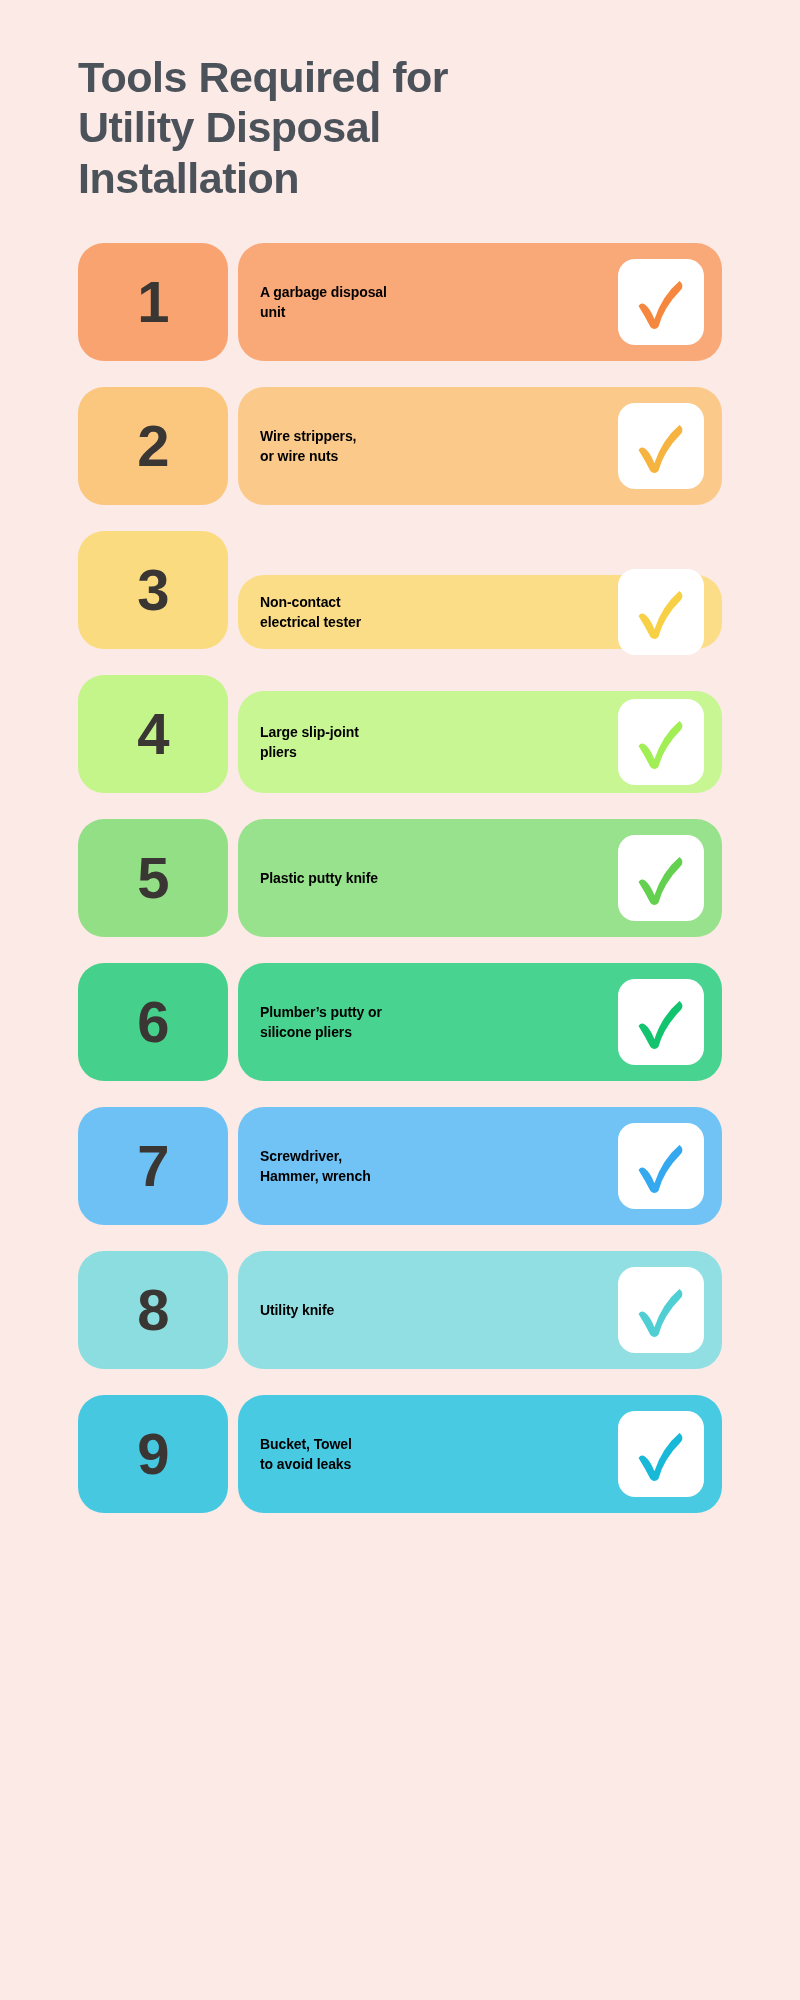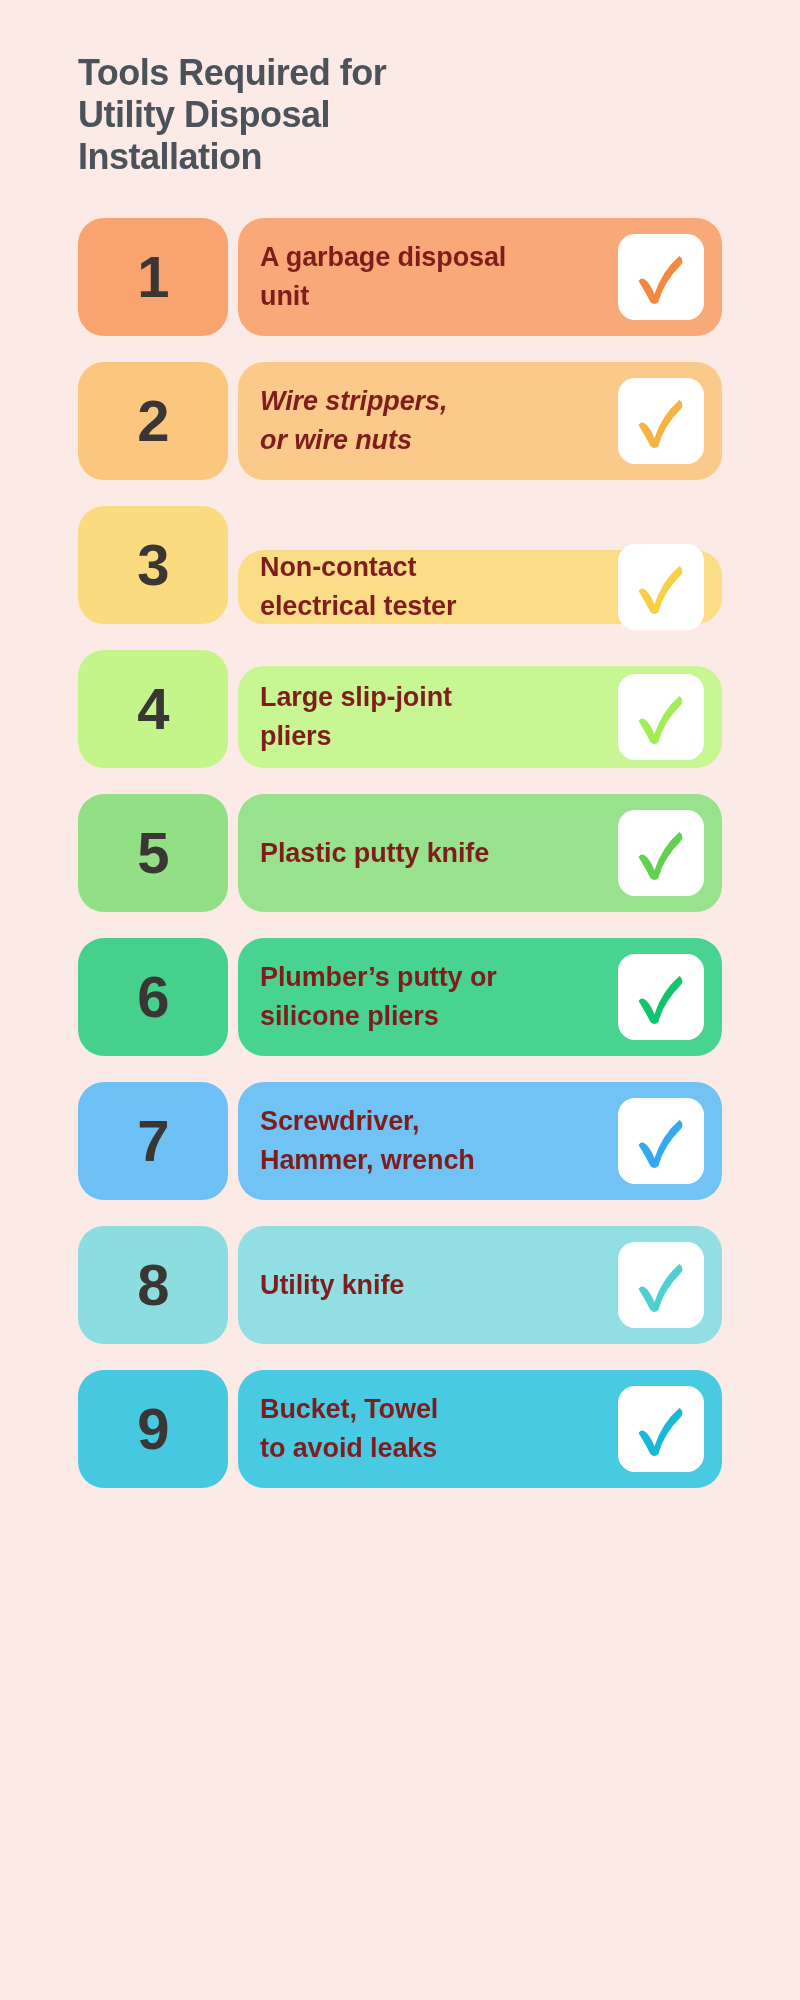--- a/index.html
+++ b/index.html
@@ -18,21 +18,21 @@
   .infographic {
     width: 800px;
     height: 2000px;
     position: relative;
     padding: 0 78px;
   }
 
   
   .title {
     padding-top: 52px;
-    font-size: 36px;
+    font-size: 43px;
     line-height: 1.17;
     font-weight: bold;
     letter-spacing: -0.5px;
     color: #4B525A;
     width: 640px;
   }
   .title-line { display: block; white-space: pre; }
 
   
   .rows {
@@ -69,24 +69,24 @@
   .content-card {
     flex: 1 1 auto;
     border-radius: 26px;
     display: flex;
     align-items: center;
     justify-content: space-between;
     padding: 0 18px 0 22px;
   }
 
   .item-label {
-    font-size: 27px;
+    font-size: 14px;
     font-weight: bold;
     line-height: 1.45;
-    color: #7f1d1d;
+    color: #000000;
     letter-spacing: -0.1px;
     max-width: 330px;
     white-space: pre-line;
   }
 
   .check-box {
     width: 86px;
     height: 86px;
     flex: 0 0 86px;
     background: #FFFFFF;
@@ -127,21 +127,21 @@
             <path d="M16 56 Q20 50 26 54 Q34 60 40 76 Q52 40 78 18 Q86 24 80 32 Q54 58 46 88 Q40 94 34 88 Q26 72 16 56 Z" fill="#F5883E"></path>
           </svg>
         </span>
       </div>
     </div>
 
     <div class="row">
       <div class="num-badge" style="background: rgb(251, 199, 127);">
         <span class="num">2</span>
       </div>
-      <div class="content-card" style="background: rgb(251, 202, 138); font-style: italic;">
+      <div class="content-card" style="background: rgb(251, 202, 138);">
         <span class="item-label">Wire strippers,
  or wire nuts</span>
         <span class="check-box" style="background: rgb(255, 255, 255);">
           <svg viewBox="0 0 100 100">
             <path d="M16 56 Q20 50 26 54 Q34 60 40 76 Q52 40 78 18 Q86 24 80 32 Q54 58 46 88 Q40 94 34 88 Q26 72 16 56 Z" fill="#F6B33F"></path>
           </svg>
         </span>
       </div>
     </div>
 

